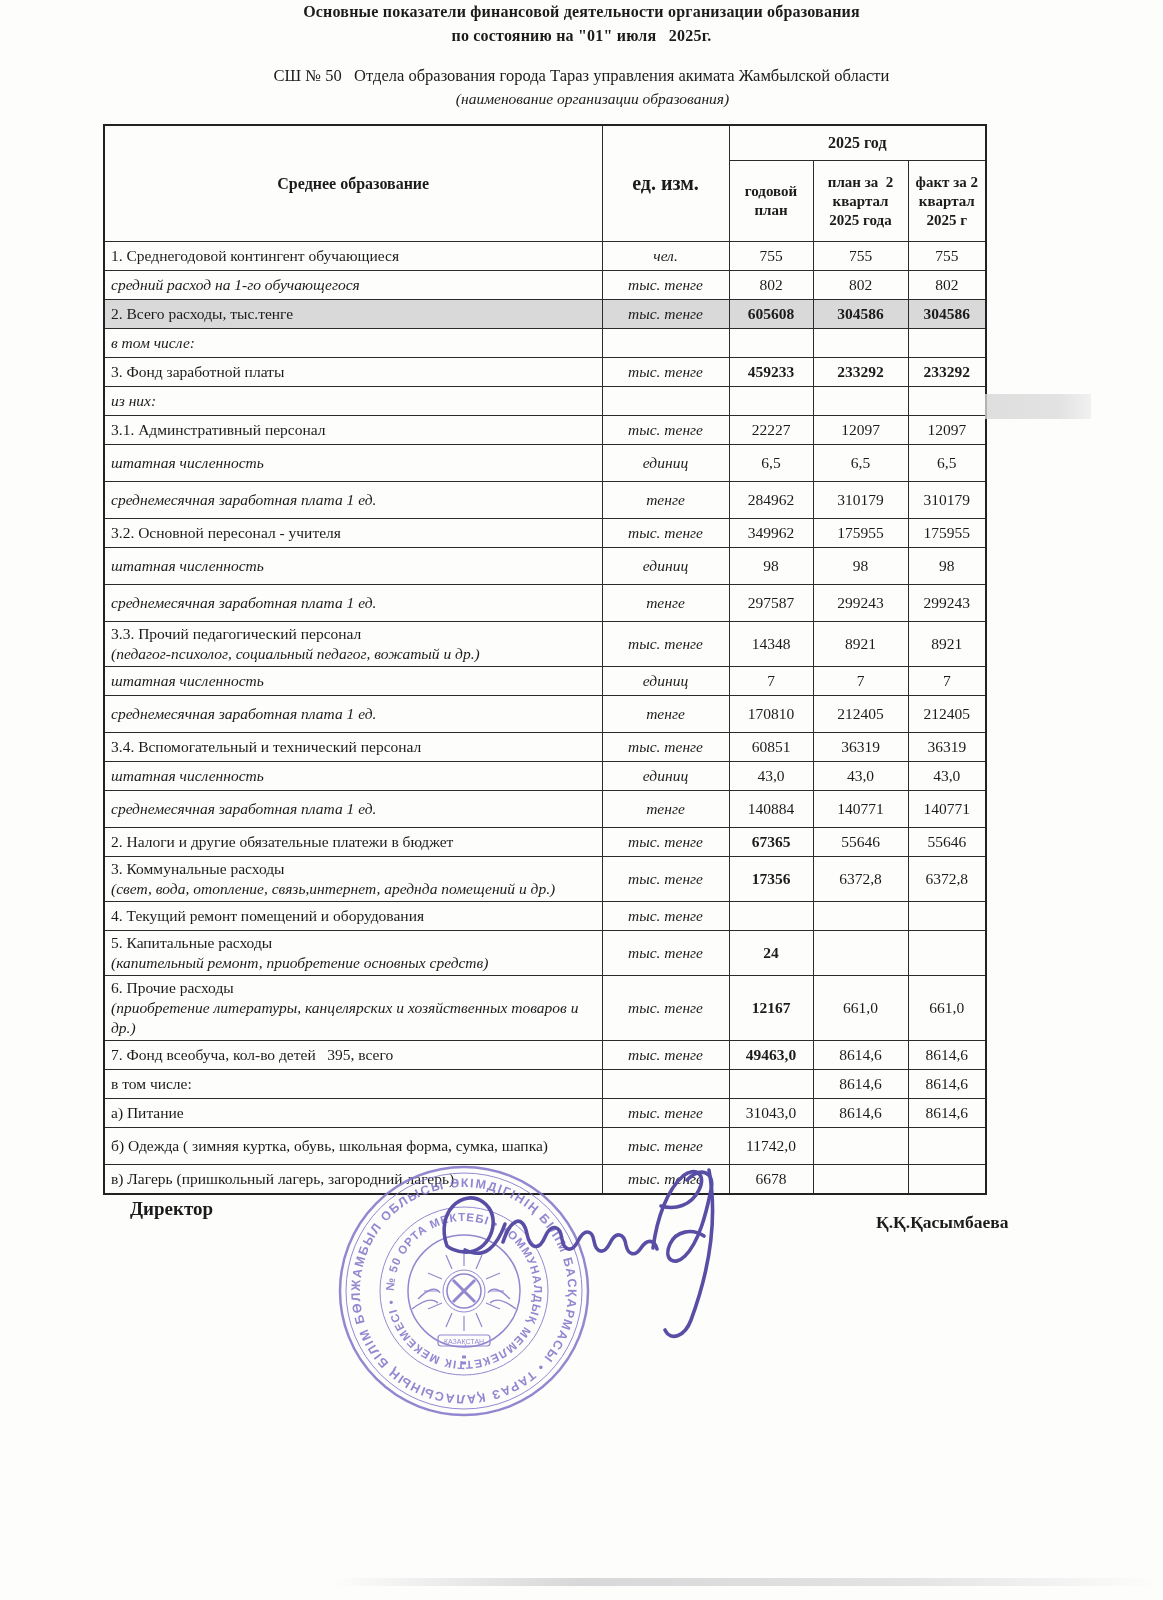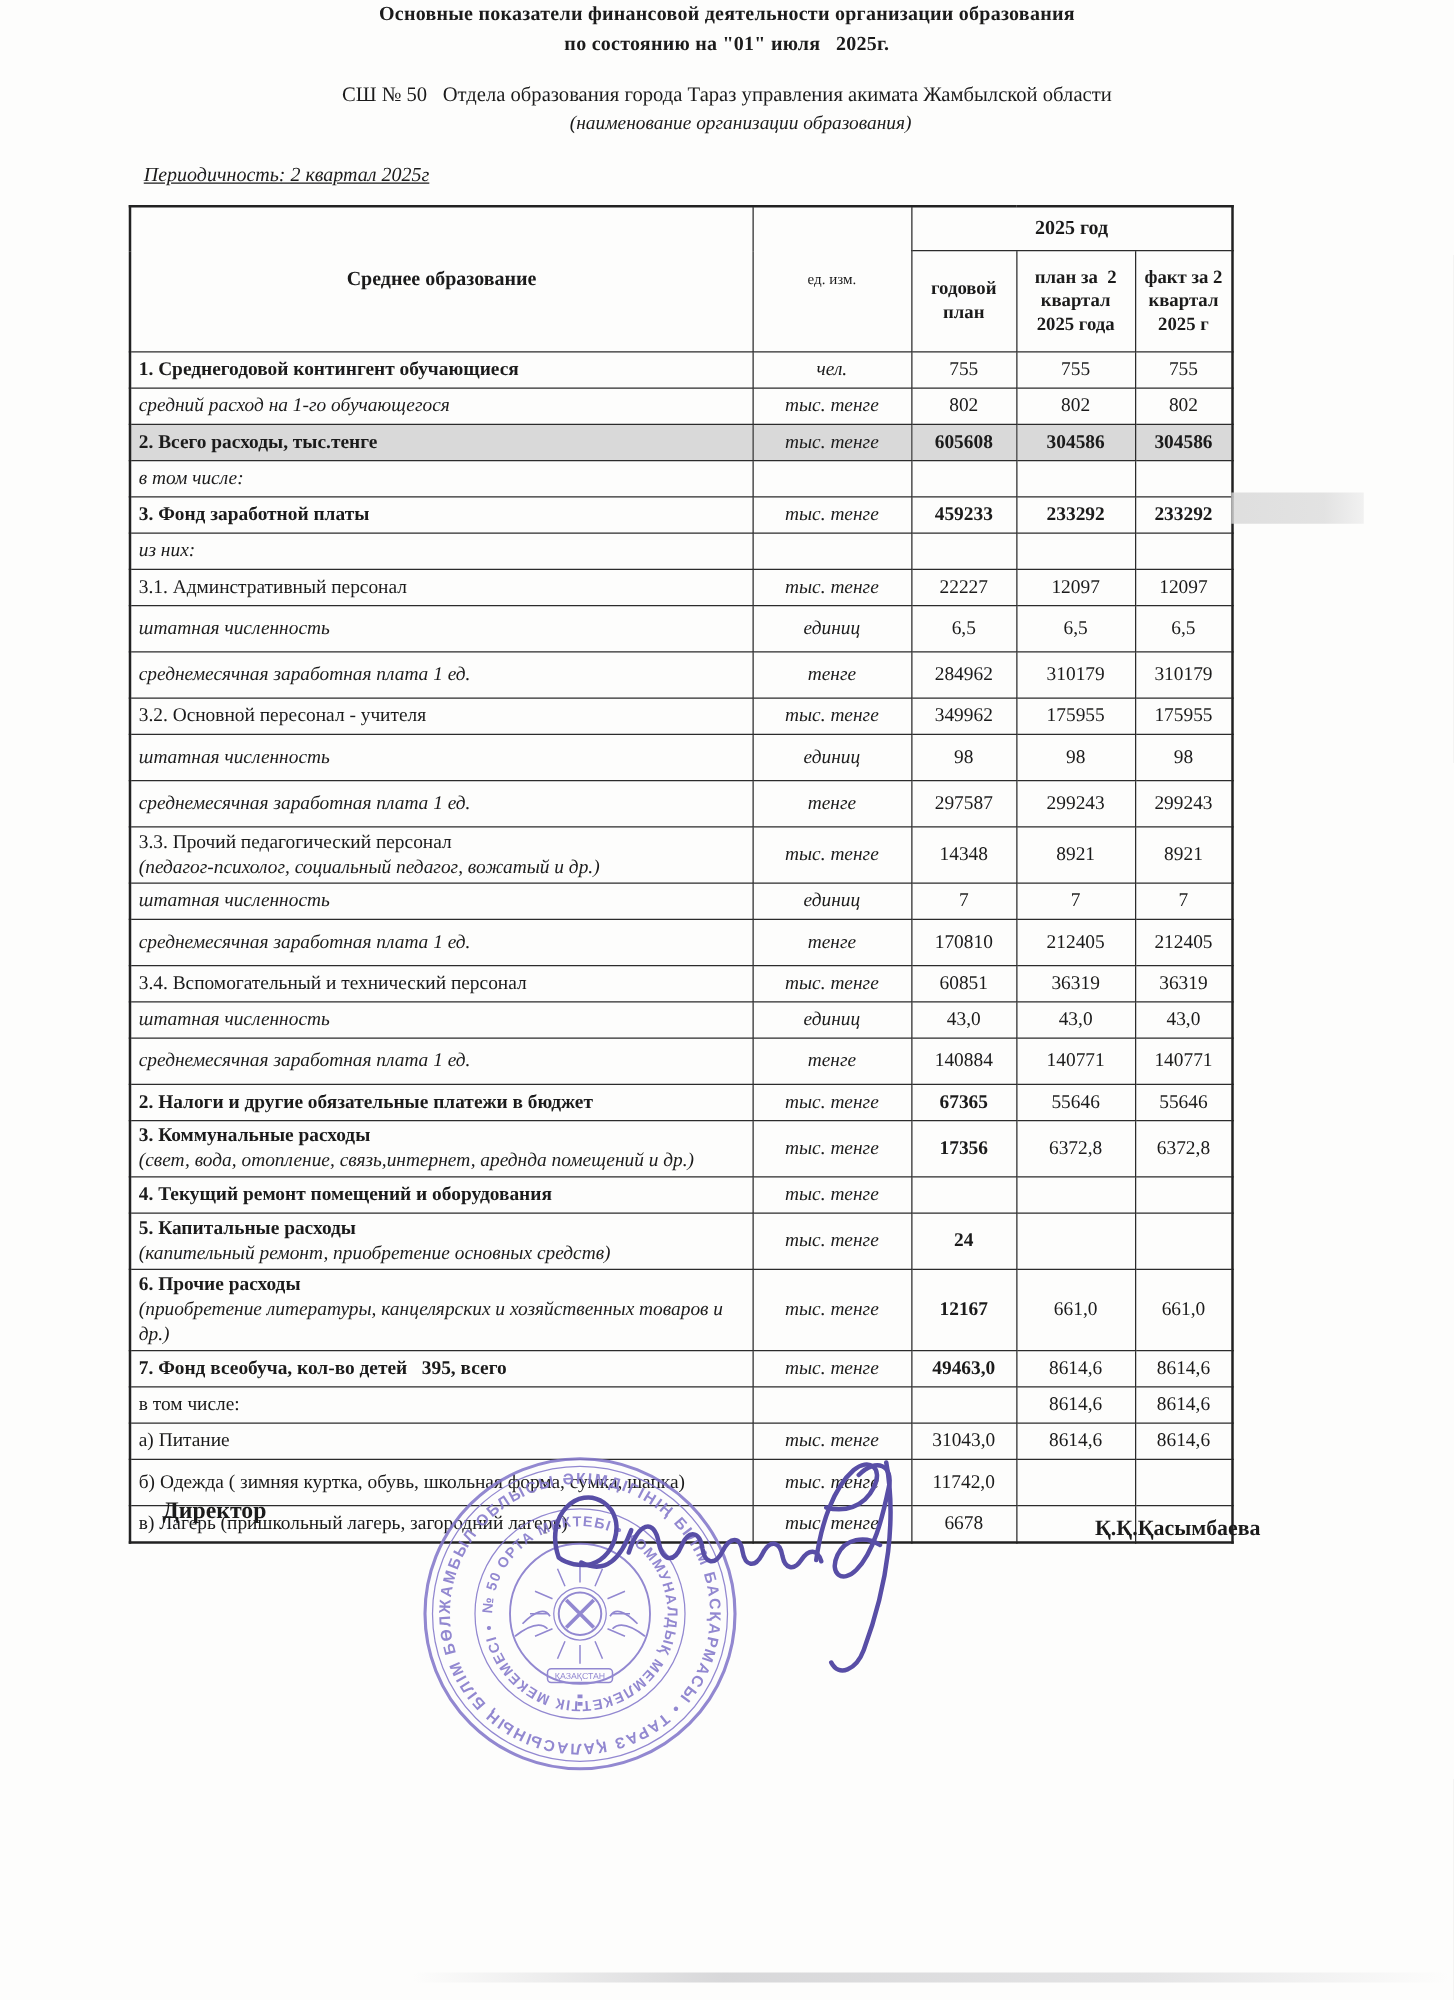--- a/index.html
+++ b/index.html
@@ -31,28 +31,28 @@
     font-size:15.5px;
   }
   table.fin th, table.fin td{
     border:1px solid #2b2b2b;
     padding:2px 6px;
     vertical-align:middle;
     overflow:hidden;
   }
   table.fin{ border:2px solid #222; }
   th.h-name{ width:498px; font-weight:bold; text-align:center; font-size:16px;}
-  th.h-unit{ width:127px; font-weight:normal; text-align:center; font-size:12px;margin-left:38px;}
+  th.h-unit{ width:127px; font-weight:bold; text-align:center; font-size:20px;margin-left:38px;}
   th.h-year{ font-weight:bold; text-align:center; font-size:16px; height:30px;margin-top:46px;}
   th.h-sub{ font-weight:bold; text-align:center; font-size:15px; line-height:19px; height:76px; padding:2px 3px;}
   col.c1{width:498px;} col.c2{width:127px;} col.c3{width:84px;} col.c4{width:95px;} col.c5{width:78px;}
   td.c-label{ text-align:left; line-height:20px; height:24px;}
   td.c-unit{ text-align:center; font-style:italic; }
   td.c-val{ text-align:center; }
-  .lbl-bold{ font-weight:bold; }
+  .lbl-bold{ font-weight:normal; }
   .lbl-italic{ font-style:italic; }
   .sub-line{ font-style:italic; font-weight:normal; line-height:20px;}
   tr.gray td{ background:#d9d9d9; }
   td.vbold{ font-weight:bold; }
   
   .gray-strip{
     position:absolute; left:985px; top:394px; width:106px; height:25px;
     background:linear-gradient(90deg,#d7d7d7 0%,#dcdcdc 70%,#eeeeee 100%);
     opacity:.8;
   }
@@ -77,21 +77,20 @@
 <body>
 
 <div class="page">
 
   <div class="hdr">
     <div class="t1">Основные показатели финансовой деятельности организации образования</div>
     <div class="t2">по состоянию на "01" июля&nbsp;&nbsp;&nbsp;2025г.</div>
   </div>
   <div class="org">СШ № 50&nbsp;&nbsp;&nbsp;Отдела образования города Тараз управления акимата Жамбылской области</div>
   <div class="org-cap">(наименование организации образования)</div>
-  <div class="period">Периодичность: 2 квартал 2025г</div>
 
   <table class="fin">
     <colgroup>
         <col class="c1">
         <col class="c2">
         <col class="c3">
         <col class="c4">
         <col class="c5">
       </colgroup>
     <thead>

